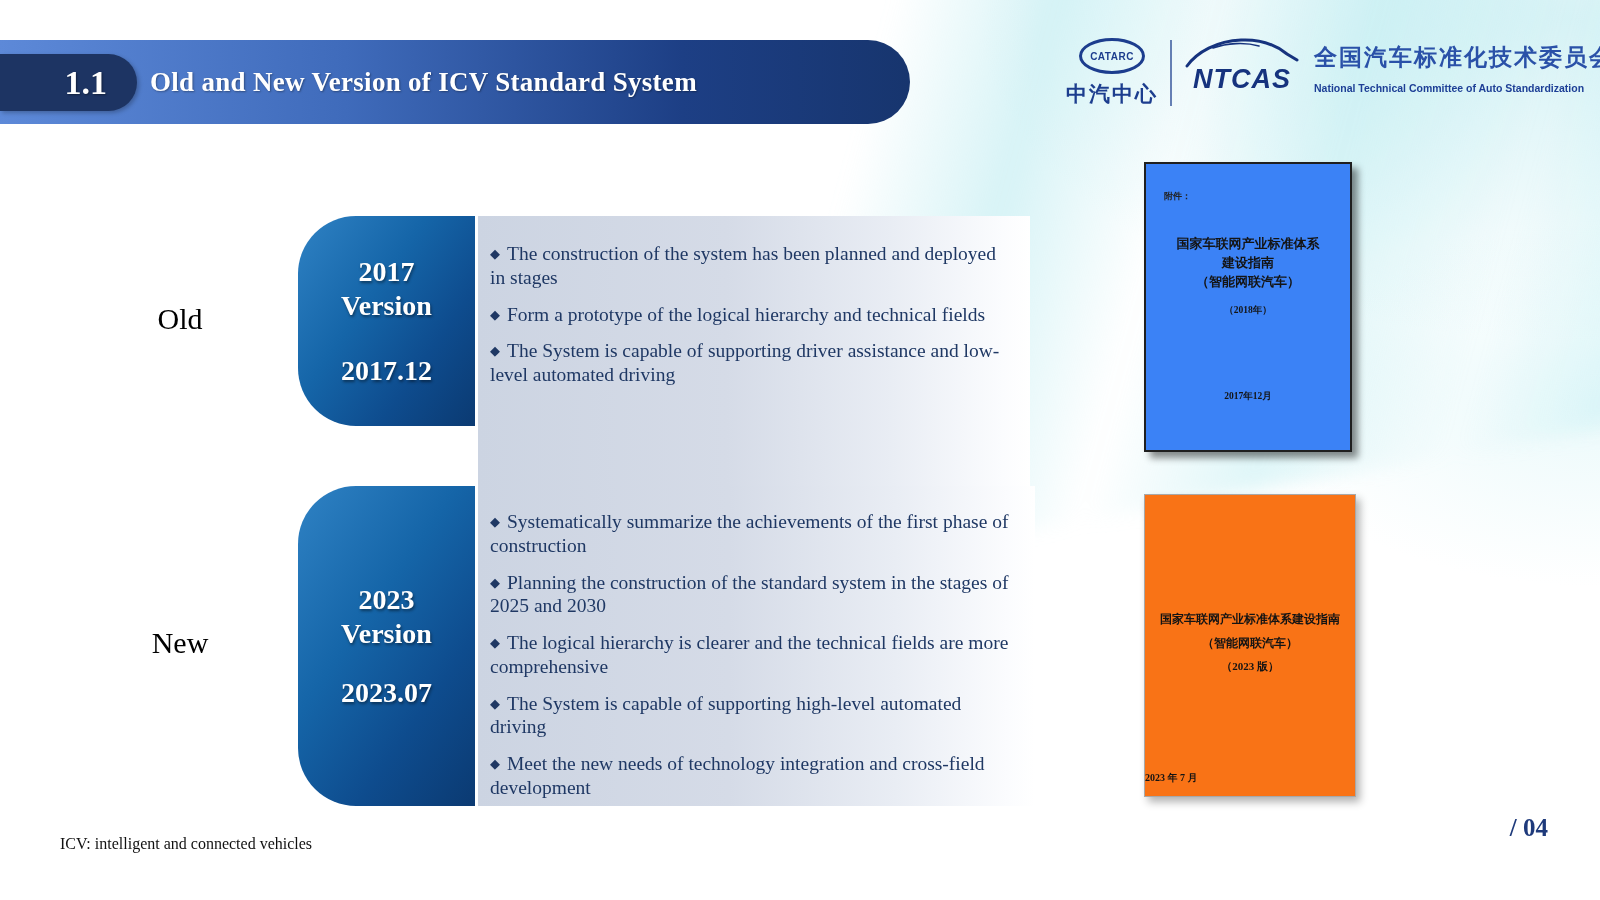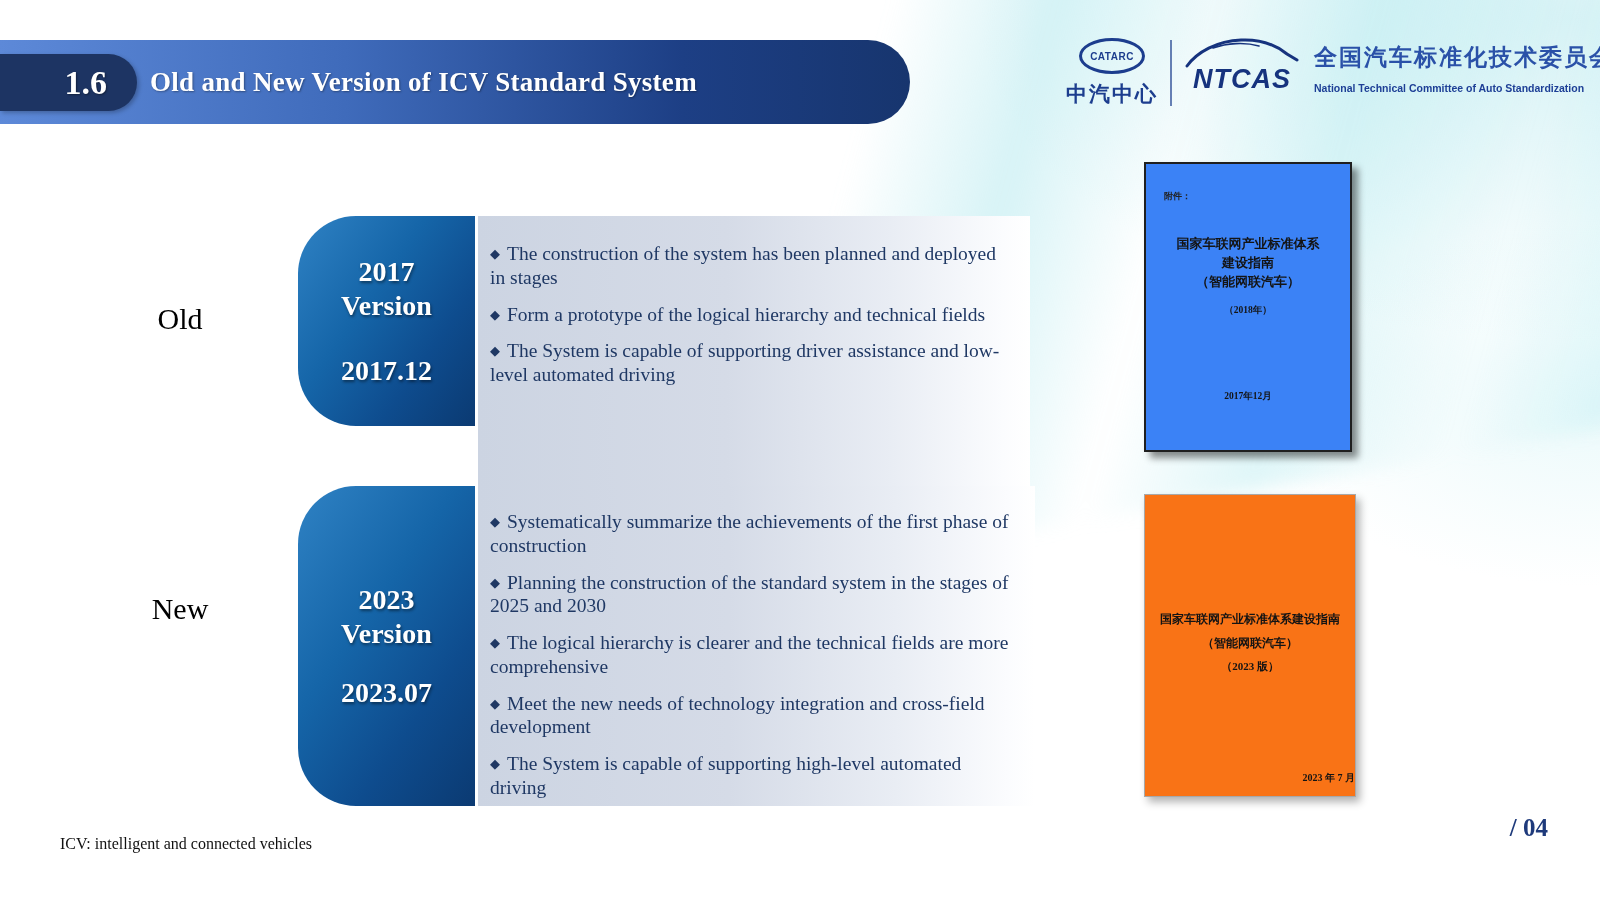--- a/index.html
+++ b/index.html
@@ -40,21 +40,21 @@
   .ntcas { width:120px; text-align:center; font-family:"Liberation Sans",sans-serif; margin-top:0; }
   .ntcas svg { display:block; margin:0 auto; }
   .ntcas-name { font-size:27px; font-weight:bold; font-style:italic; color:#16337e; letter-spacing:1px; margin-top:-8px; }
   .committee { margin-left:12px; margin-top:8px; font-family:"Liberation Sans",sans-serif; }
   .committee-cn { font-size:23px; font-weight:bold; color:#2a51a8; letter-spacing:2px; white-space:nowrap; }
   .committee-en { font-size:10.5px; font-weight:bold; color:#1d3f96; margin-top:9px; white-space:nowrap; }
 
   
   .row-label { position:absolute; left:118px; width:124px; text-align:center; font-size:30px; font-weight:normal; color:#000; }
   #label-old { top:302px; }
-  #label-new { top:592px; }
+  #label-new { top:626px; }
 
   
   .ver-block { position:absolute; left:298px; width:177px; border-radius:58px 0 0 58px;
     background:linear-gradient(125deg, #2f82c4 0%, #1565a8 40%, #0e4c8e 70%, #0b3a72 100%);
     display:flex; flex-direction:column; align-items:center; justify-content:center;
     color:#ffffff; font-weight:bold; text-align:center; }
   .ver-block .ver-name { font-size:28px; line-height:1.22; text-shadow:1px 2px 3px rgba(0,0,0,0.45); }
   .ver-block .ver-date { font-size:28px; text-shadow:1px 2px 3px rgba(0,0,0,0.45); }
   #block-old { top:216px; height:210px; }
   #block-old .ver-date { margin-top:32px; }
@@ -77,38 +77,38 @@
   #doc-2017 .doc-title { position:absolute; top:70px; width:100%; text-align:center; }
   #doc-2017 .doc-title div { font-size:13px; font-weight:bold; color:#141414; line-height:19px; }
   #doc-2017 .edition { position:absolute; top:140px; width:100%; text-align:center; font-size:9.5px; font-weight:bold; color:#141414; }
   #doc-2017 .doc-date { position:absolute; top:226px; width:100%; text-align:center; font-size:9.5px; font-weight:bold; color:#141414; }
 
   #doc-2023 { left:1144px; top:494px; width:212px; height:303px; background:#f97316;
     border:1px solid #a8a8a8; box-shadow:4px 5px 8px rgba(0,0,0,0.30); }
   #doc-2023 .doc-title { position:absolute; top:112px; width:100%; text-align:center; }
   #doc-2023 .doc-title div { font-size:12px; font-weight:bold; color:#141414; line-height:24px; }
   #doc-2023 .edition { position:absolute; top:164px; width:100%; text-align:center; font-size:11px; font-weight:bold; color:#141414; }
-  #doc-2023 .doc-date { position:absolute; top:276px; width:100%; text-align:right; font-size:10px; font-weight:bold; color:#141414; }
+  #doc-2023 .doc-date { position:absolute; top:276px; width:100%; text-align:left; font-size:10px; font-weight:bold; color:#141414; }
 
   
   .footnote { position:absolute; left:60px; top:835px; font-size:16px; color:#111; }
   .page-number { position:absolute; right:52px; top:814px; font-size:25px; font-weight:bold; color:#1e3a7b; }
 </style>
 </head>
 <body>
 
 <div class="slide">
   <div class="bg-tint"></div>
   <div class="bg-streaks"></div>
 
   <div class="header-bar">
     <div class="header-title">Old and New Version of ICV Standard System</div>
   </div>
   <div class="section-badge">
-    <span>1.6</span>
+    <span>1.1</span>
   </div>
 
   <div class="logo-area">
     <div class="catarc">
       <div class="catarc-oval">
         <span>CATARC</span>
       </div>
       <div class="catarc-name">中汽中心</div>
     </div>
     <div class="logo-divider"></div>
@@ -144,22 +144,22 @@
     <div class="ver-name">
       <div>2023</div>
       <div>Version</div>
     </div>
     <div class="ver-date">2023.07</div>
   </div>
   <div class="panel" id="panel-new">
     <div class="bullet"><span class="marker">◆</span><span>Systematically summarize the achievements of the first phase of construction</span></div>
     <div class="bullet"><span class="marker">◆</span><span>Planning the construction of the standard system in the stages of 2025 and 2030</span></div>
     <div class="bullet"><span class="marker">◆</span><span>The logical hierarchy is clearer and the technical fields are more comprehensive</span></div>
+    <div class="bullet"><span class="marker">◆</span><span>The System is capable of supporting high-level automated driving</span></div>
     <div class="bullet"><span class="marker">◆</span><span>Meet the new needs of technology integration and cross-field development</span></div>
-    <div class="bullet"><span class="marker">◆</span><span>The System is capable of supporting high-level automated driving</span></div>
   </div>
 
   <div class="doc" id="doc-2017">
     <div class="attach">附件：</div>
     <div class="doc-title">
       <div>国家车联网产业标准体系</div>
       <div>建设指南</div>
       <div>（智能网联汽车）</div>
     </div>
     <div class="edition">（2018年）</div>

